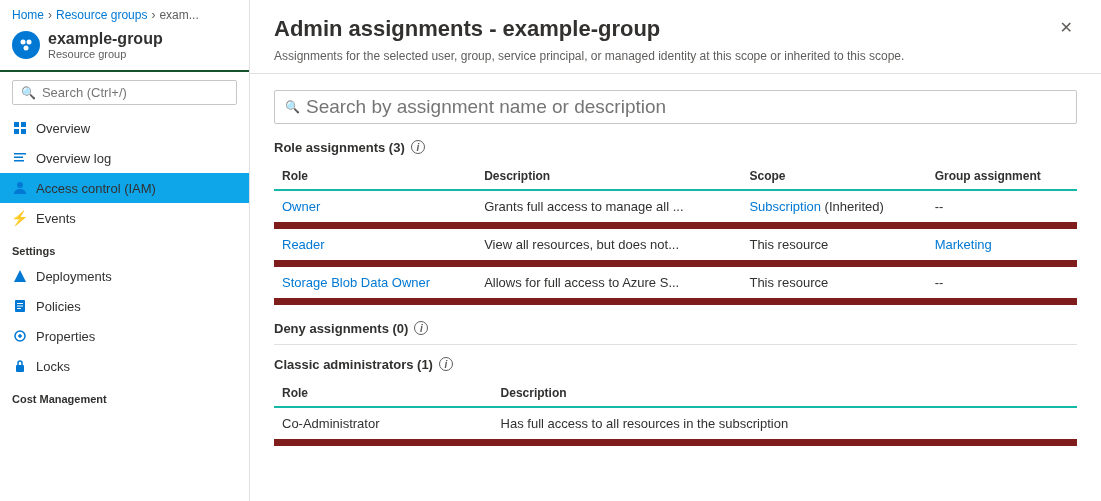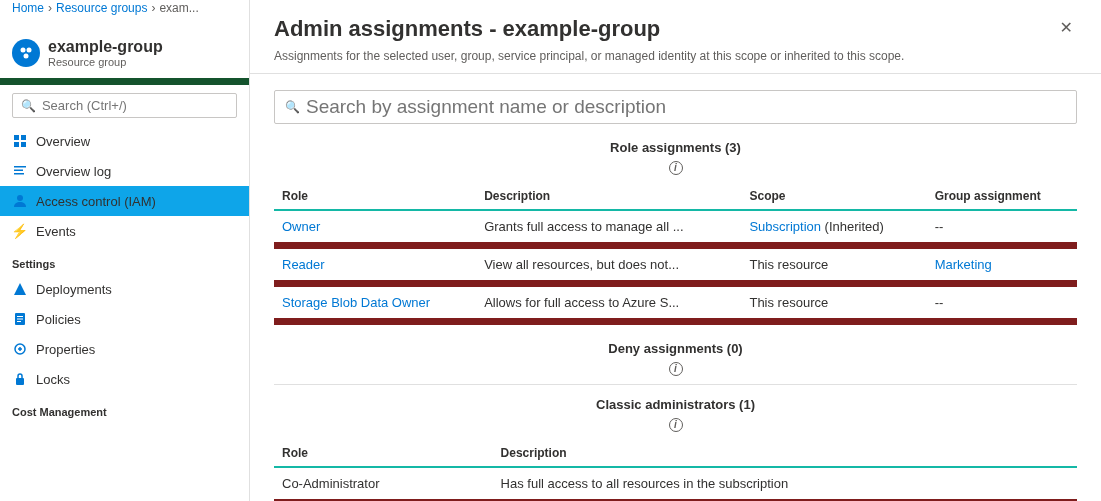--- a/index.html
+++ b/index.html
@@ -11,37 +11,36 @@
       min-width: 250px;
       background: #fff;
       border-right: 1px solid #e0e0e0;
       display: flex;
       flex-direction: column;
       height: 501px;
       overflow-y: auto;
     }
 
     .breadcrumb {
-      padding: 1px 12px 4px;
+      padding: 8px 12px 4px;
       font-size: 12px;
       color: #0078d4;
       display: flex;
       align-items: center;
       gap: 4px;
     }
     .breadcrumb span { color: #605e5c; }
     .breadcrumb a { color: #0078d4; text-decoration: none; }
 
     .resource-header {
       padding: 4px 12px 10px;
       display: flex;
       align-items: center;
       gap: 8px;
-      border-bottom: 7px solid #14532d;
-      margin-top: 15px;
+      border-bottom: 2px solid #14532d;
     }
     .resource-icon {
       width: 28px; height: 28px;
       background: #0078d4;
       border-radius: 50%;
       display: flex; align-items: center; justify-content: center;
       color: #fff; font-size: 14px;
     }
     .resource-title { font-size: 16px; font-weight: 600; color: #323130; }
     .resource-subtitle { font-size: 11px; color: #605e5c; }
@@ -125,21 +124,20 @@
     .search-assignment input { border: none; outline: none; font-size: 19px; width: 100%; color: #605e5c; }
 
     .section-heading {
       font-size: 13px;
       font-weight: 600;
       color: #323130;
       margin-bottom: 8px;
       display: flex;
       align-items: center;
       gap: 6px;
-      flex-direction: column;
     }
     .info-icon {
       width: 14px; height: 14px;
       border: 1px solid #605e5c;
       border-radius: 50%;
       display: inline-flex; align-items: center; justify-content: center;
       font-size: 10px; color: #605e5c; cursor: pointer; font-style: italic; font-weight: 600;
     }
 
     table {

